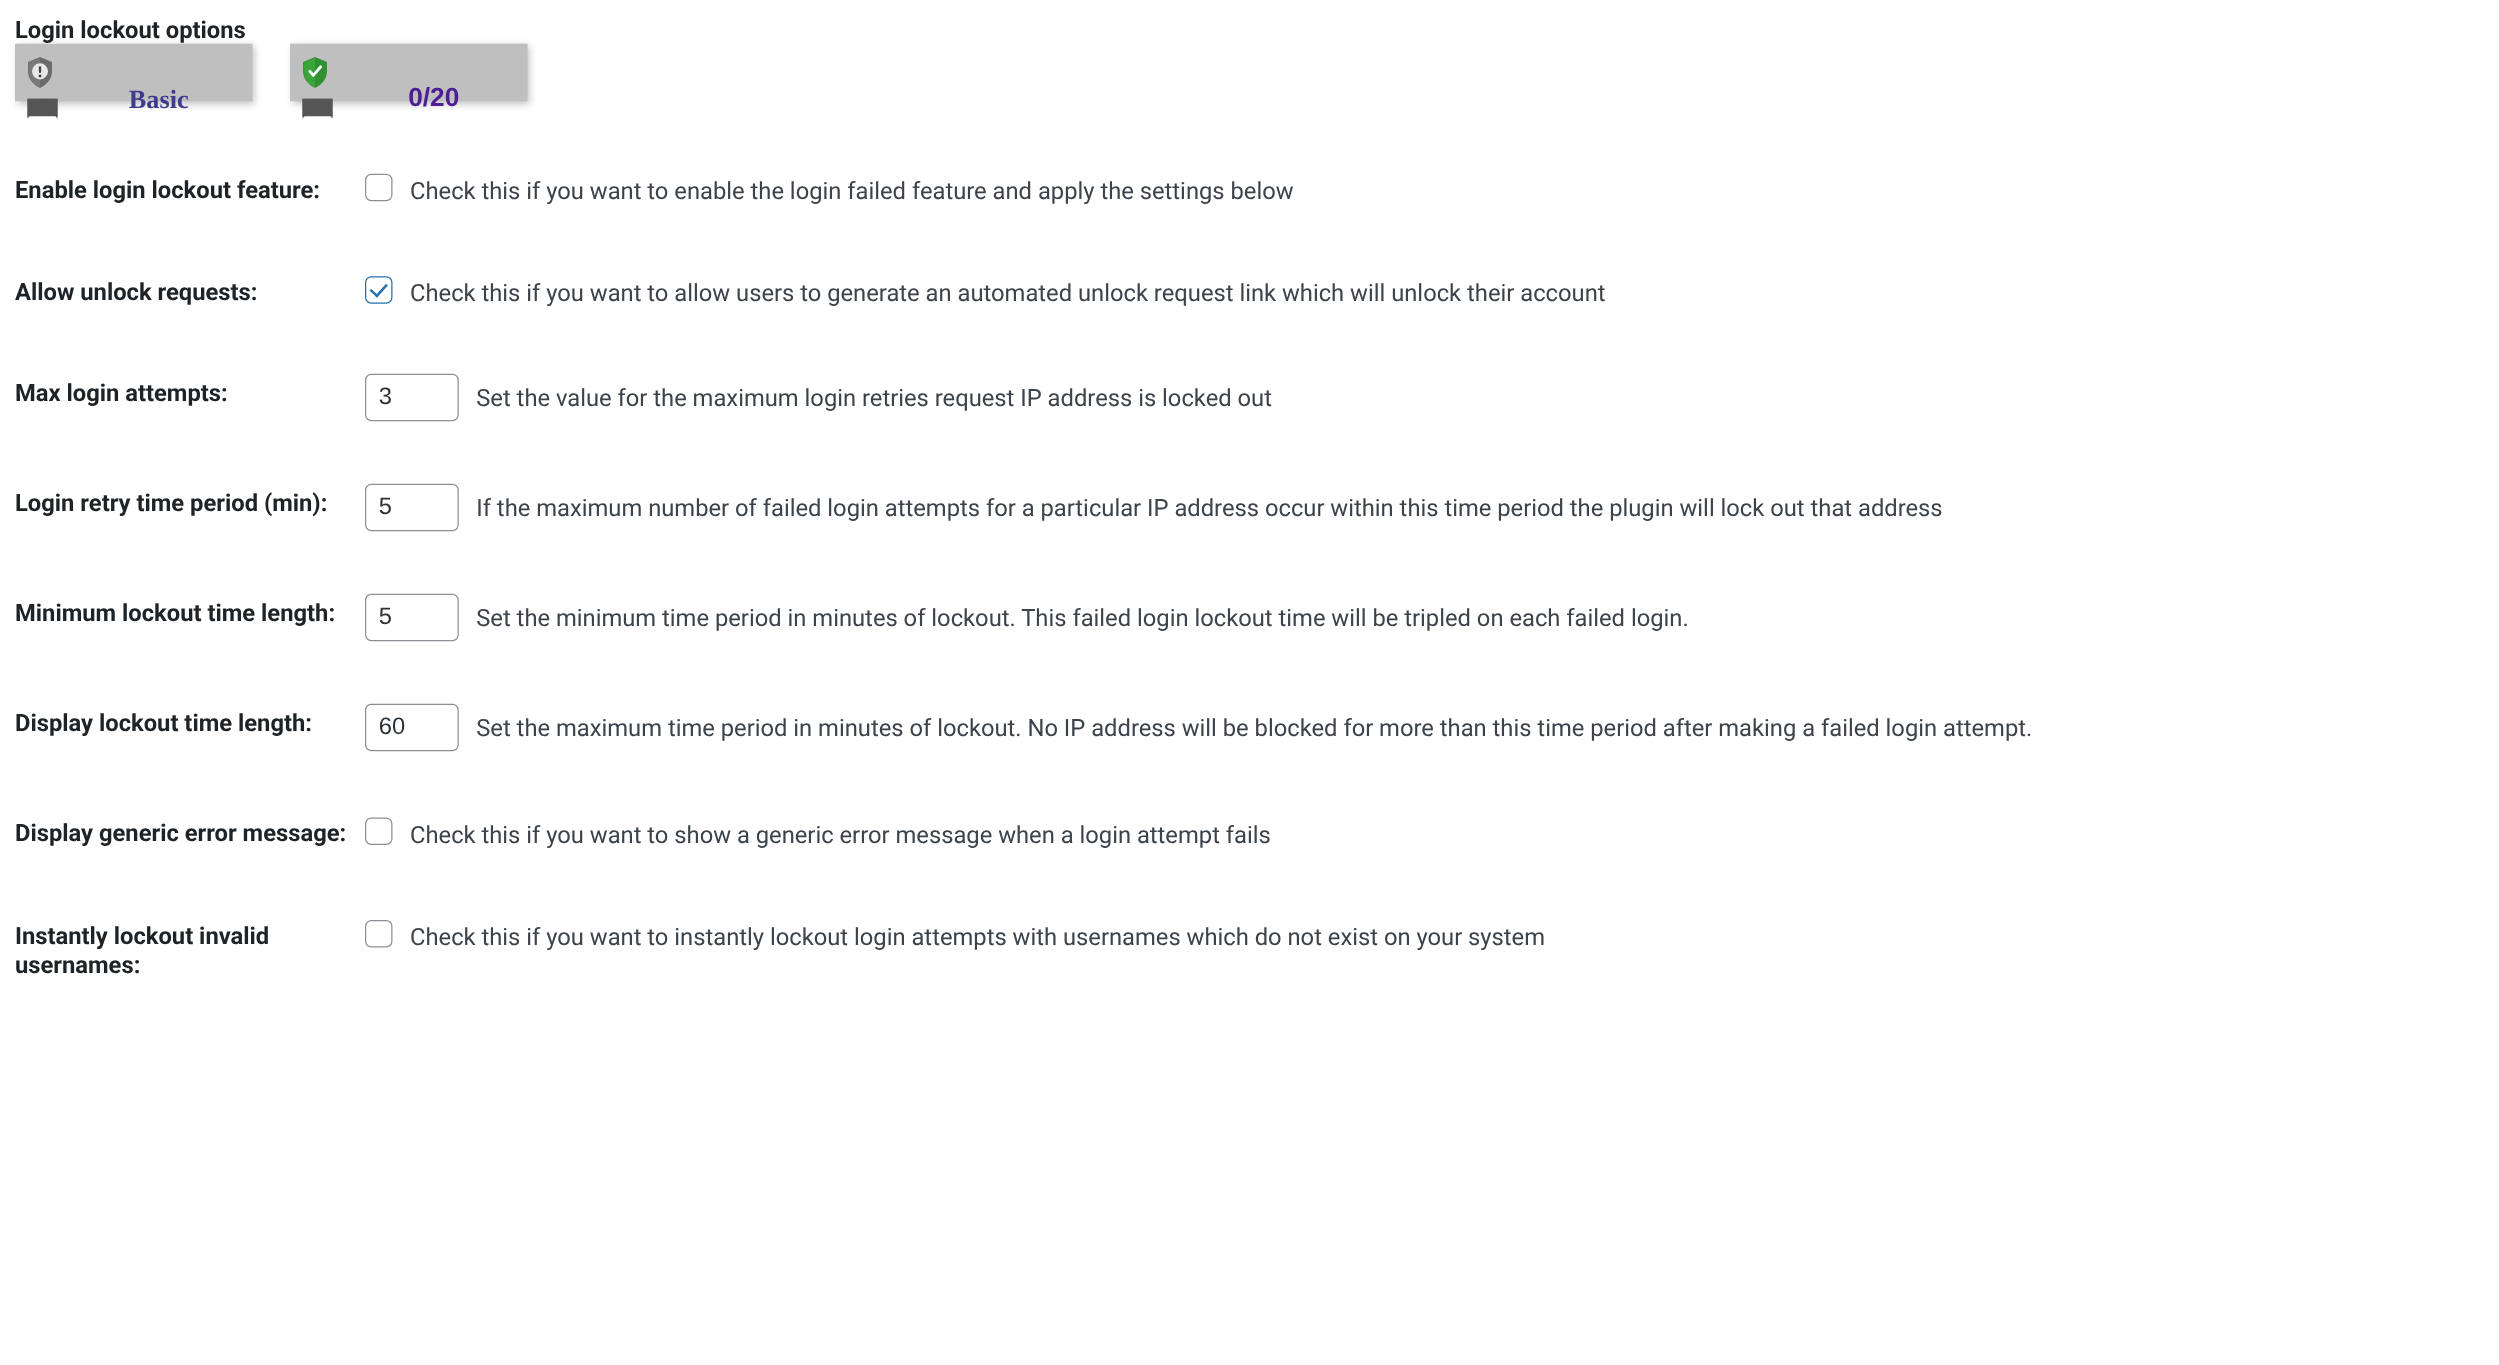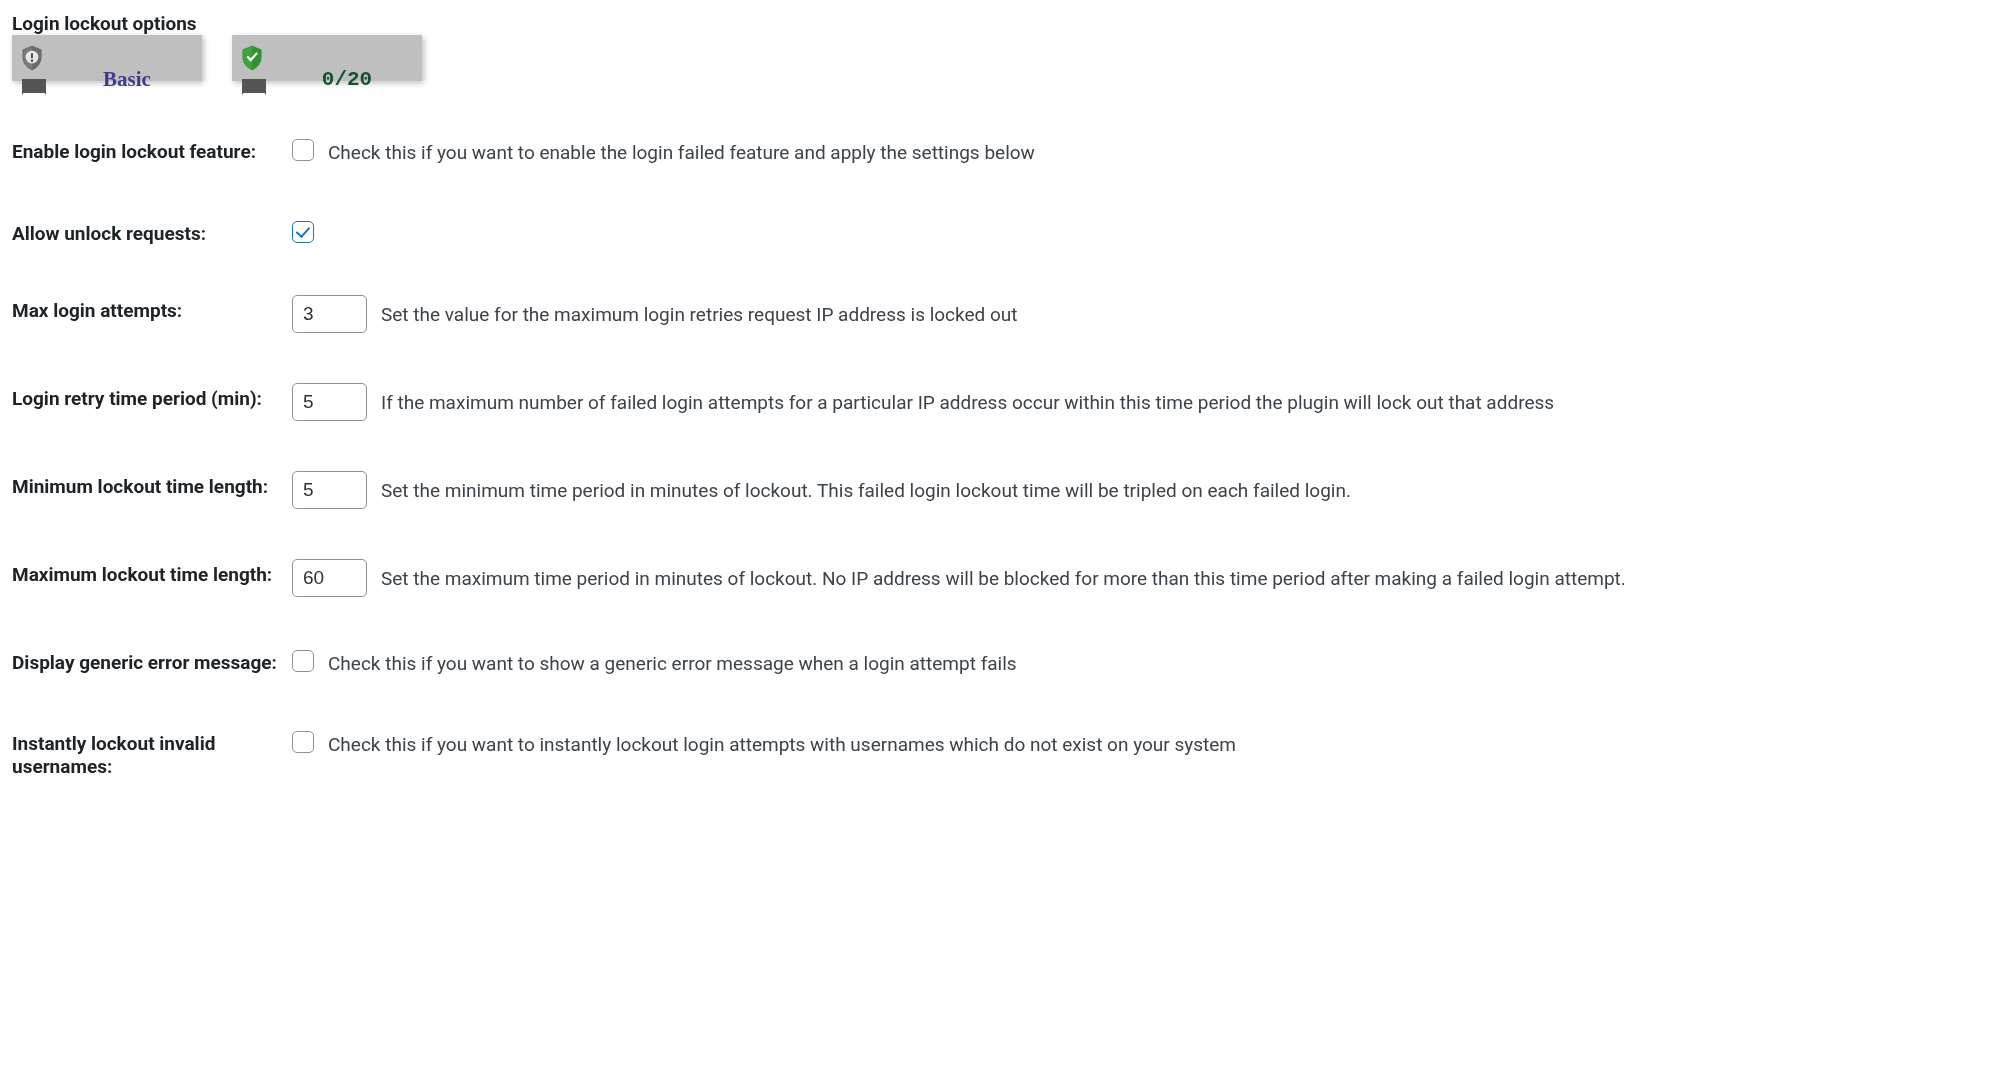--- a/index.html
+++ b/index.html
@@ -53,22 +53,22 @@
       height: 46px;
       font-weight: 700;
       font-size: 21px;
       margin-top: 42px;
     }
     .badge-basic-text {
       color: #3f3b8f;
       font-family: Georgia, "Times New Roman", serif;
     }
     .badge-score-text {
-      color: #14532d;
-      font-family: Liberation Mono, monospace;
+      color: #4c1d95;
+      font-family: Liberation Sans, sans-serif;
     }
     .ribbon-tail {
       position: absolute;
       top: 44px;
       left: 10px;
       width: 24px;
       height: 32px;
     }
     .ribbon-tail::before,
     .ribbon-tail::after {
@@ -225,20 +225,21 @@
     <div class="form-control">
       <input type="checkbox" class="checkbox" style="">
       <div class="desc">Check this if you want to enable the login failed feature and apply the settings below</div>
     </div>
   </div>
 
   <div class="form-row">
     <div class="form-label">Allow unlock requests:</div>
     <div class="form-control">
       <input type="checkbox" class="checkbox" checked="" style="">
+      <div class="desc">Check this if you want to allow users to generate an automated unlock request link which will unlock their account</div>
     </div>
   </div>
 
   <div class="form-row">
     <div class="form-label">Max login attempts:</div>
     <div class="form-control">
       <input type="text" class="number-input" value="3" style="">
       <div class="desc desc-num">Set the value for the maximum login retries request IP address is locked out</div>
     </div>
   </div>
@@ -253,21 +254,21 @@
 
   <div class="form-row">
     <div class="form-label">Minimum lockout time length:</div>
     <div class="form-control">
       <input type="text" class="number-input" value="5" style="">
       <div class="desc desc-num">Set the minimum time period in minutes of lockout. This failed login lockout time will be tripled on each failed login.</div>
     </div>
   </div>
 
   <div class="form-row">
-    <div class="form-label">Maximum lockout time length:</div>
+    <div class="form-label">Display lockout time length:</div>
     <div class="form-control">
       <input type="text" class="number-input" value="60" style="">
       <div class="desc desc-num">Set the maximum time period in minutes of lockout. No IP address will be blocked for more than this time period after making a failed login attempt.</div>
     </div>
   </div>
 
   <div class="form-row">
     <div class="form-label">Display generic error message:</div>
     <div class="form-control">
       <input type="checkbox" class="checkbox" style="">

